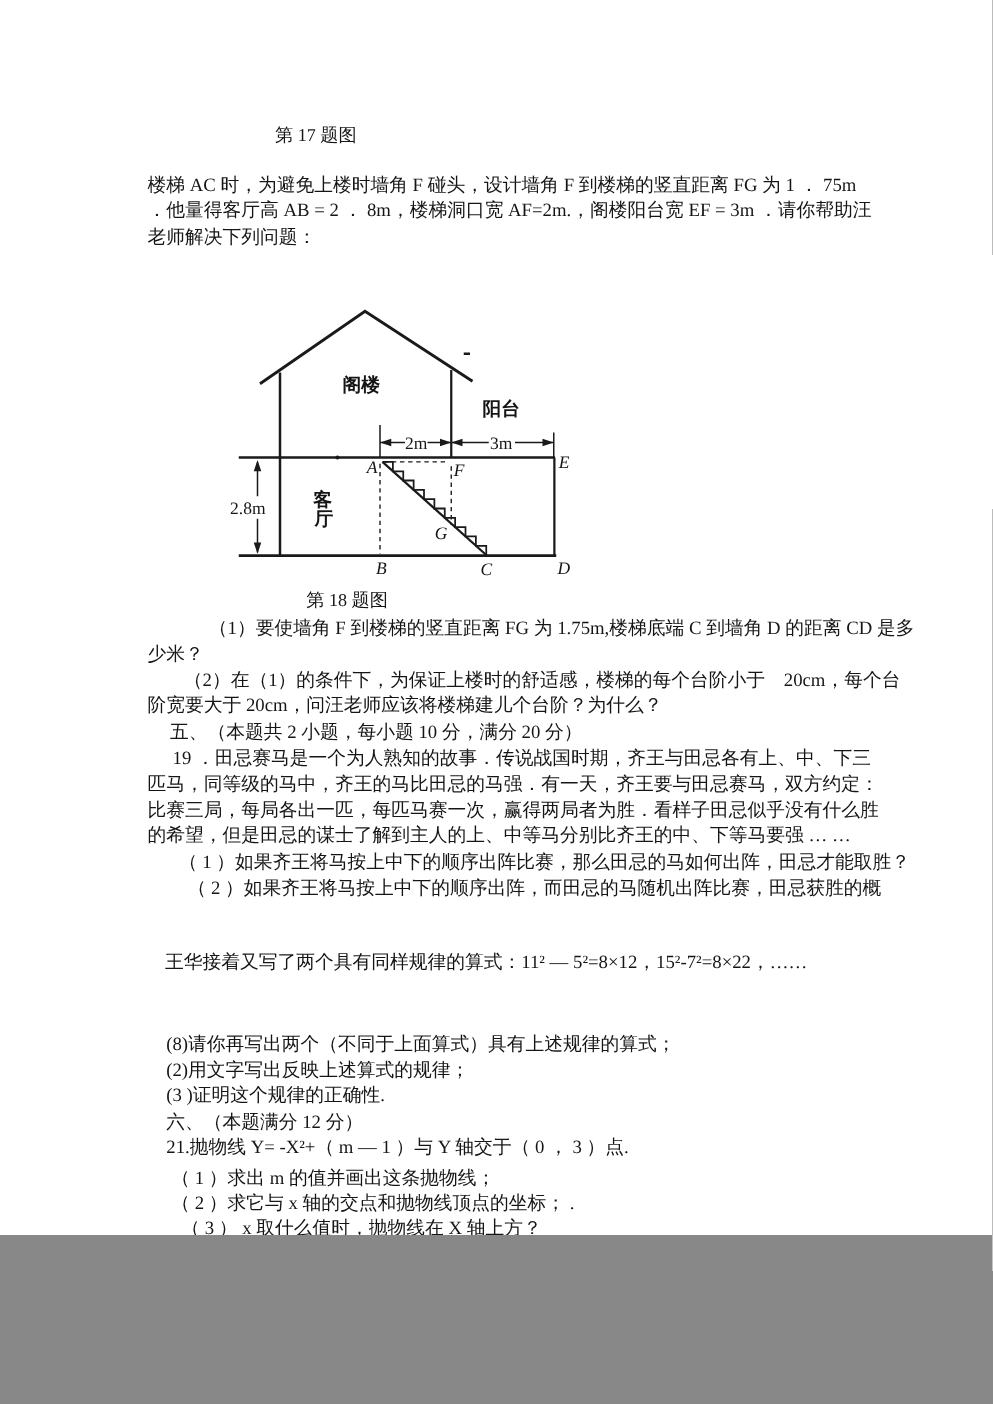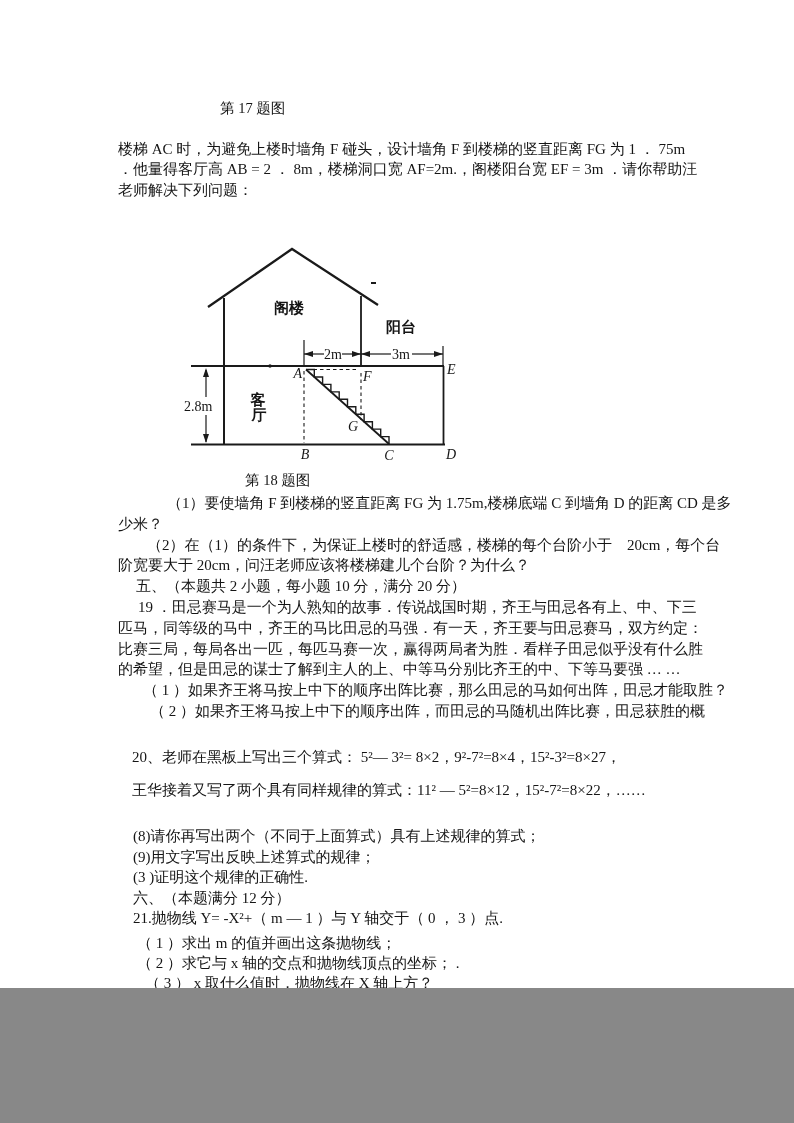--- a/index.html
+++ b/index.html
@@ -112,27 +112,26 @@
     <div class="ln" style="padding-left:18px;">五、（本题共 2 小题，每小题 10 分，满分 20 分）</div>
     <div class="ln" style="padding-left:20px;">19 ．田忌赛马是一个为人熟知的故事．传说战国时期，齐王与田忌各有上、中、下三</div>
     <div class="ln">匹马，同等级的马中，齐王的马比田忌的马强．有一天，齐王要与田忌赛马，双方约定：</div>
     <div class="ln">比赛三局，每局各出一匹，每匹马赛一次，赢得两局者为胜．看样子田忌似乎没有什么胜</div>
     <div class="ln">的希望，但是田忌的谋士了解到主人的上、中等马分别比齐王的中、下等马要强 … …</div>
     <div class="ln" style="padding-left:25px;">（ 1 ）如果齐王将马按上中下的顺序出阵比赛，那么田忌的马如何出阵，田忌才能取胜？</div>
     <div class="ln" style="padding-left:32px;">（ 2 ）如果齐王将马按上中下的顺序出阵，而田忌的马随机出阵比赛，田忌获胜的概</div>
   </div>
 
   <div class="tblock" style="left:132px;top:747px;">
-    <div class="ln">20、老师在黑板上写出三个算式： 5²— 3²= 8×2，9²-7²=8×4，15²-3²=8×27，</div>
     <div class="ln" style="margin-top:12.5px;">王华接着又写了两个具有同样规律的算式：11² — 5²=8×12，15²-7²=8×22，……</div>
   </div>
 
   <div class="tblock pitchD" style="left:133px;top:826px;">
     <div class="ln">(8)请你再写出两个（不同于上面算式）具有上述规律的算式；</div>
-    <div class="ln">(9)用文字写出反映上述算式的规律；</div>
+    <div class="ln">(2)用文字写出反映上述算式的规律；</div>
     <div class="ln">(3 )证明这个规律的正确性.</div>
     <div class="ln">六、（本题满分 12 分）</div>
     <div class="ln">21.抛物线 Y= -X²+（ m — 1 ）与 Y 轴交于（ 0 ， 3 ）点.</div>
   </div>
 
   <div class="tblock pitchE" style="left:135px;top:933px;">
     <div class="ln" style="padding-left:2px;">（ 1 ）求出 m 的值并画出这条抛物线；</div>
     <div class="ln" style="padding-left:2px;">（ 2 ）求它与 x 轴的交点和抛物线顶点的坐标； .</div>
     <div class="ln" style="padding-left:10px;">（ 3 ） x 取什么值时，抛物线在 X 轴上方？</div>
     <div class="ln">（ 4 ）X取什么值时，Y 的值随 x 值的增大而减小？</div>

